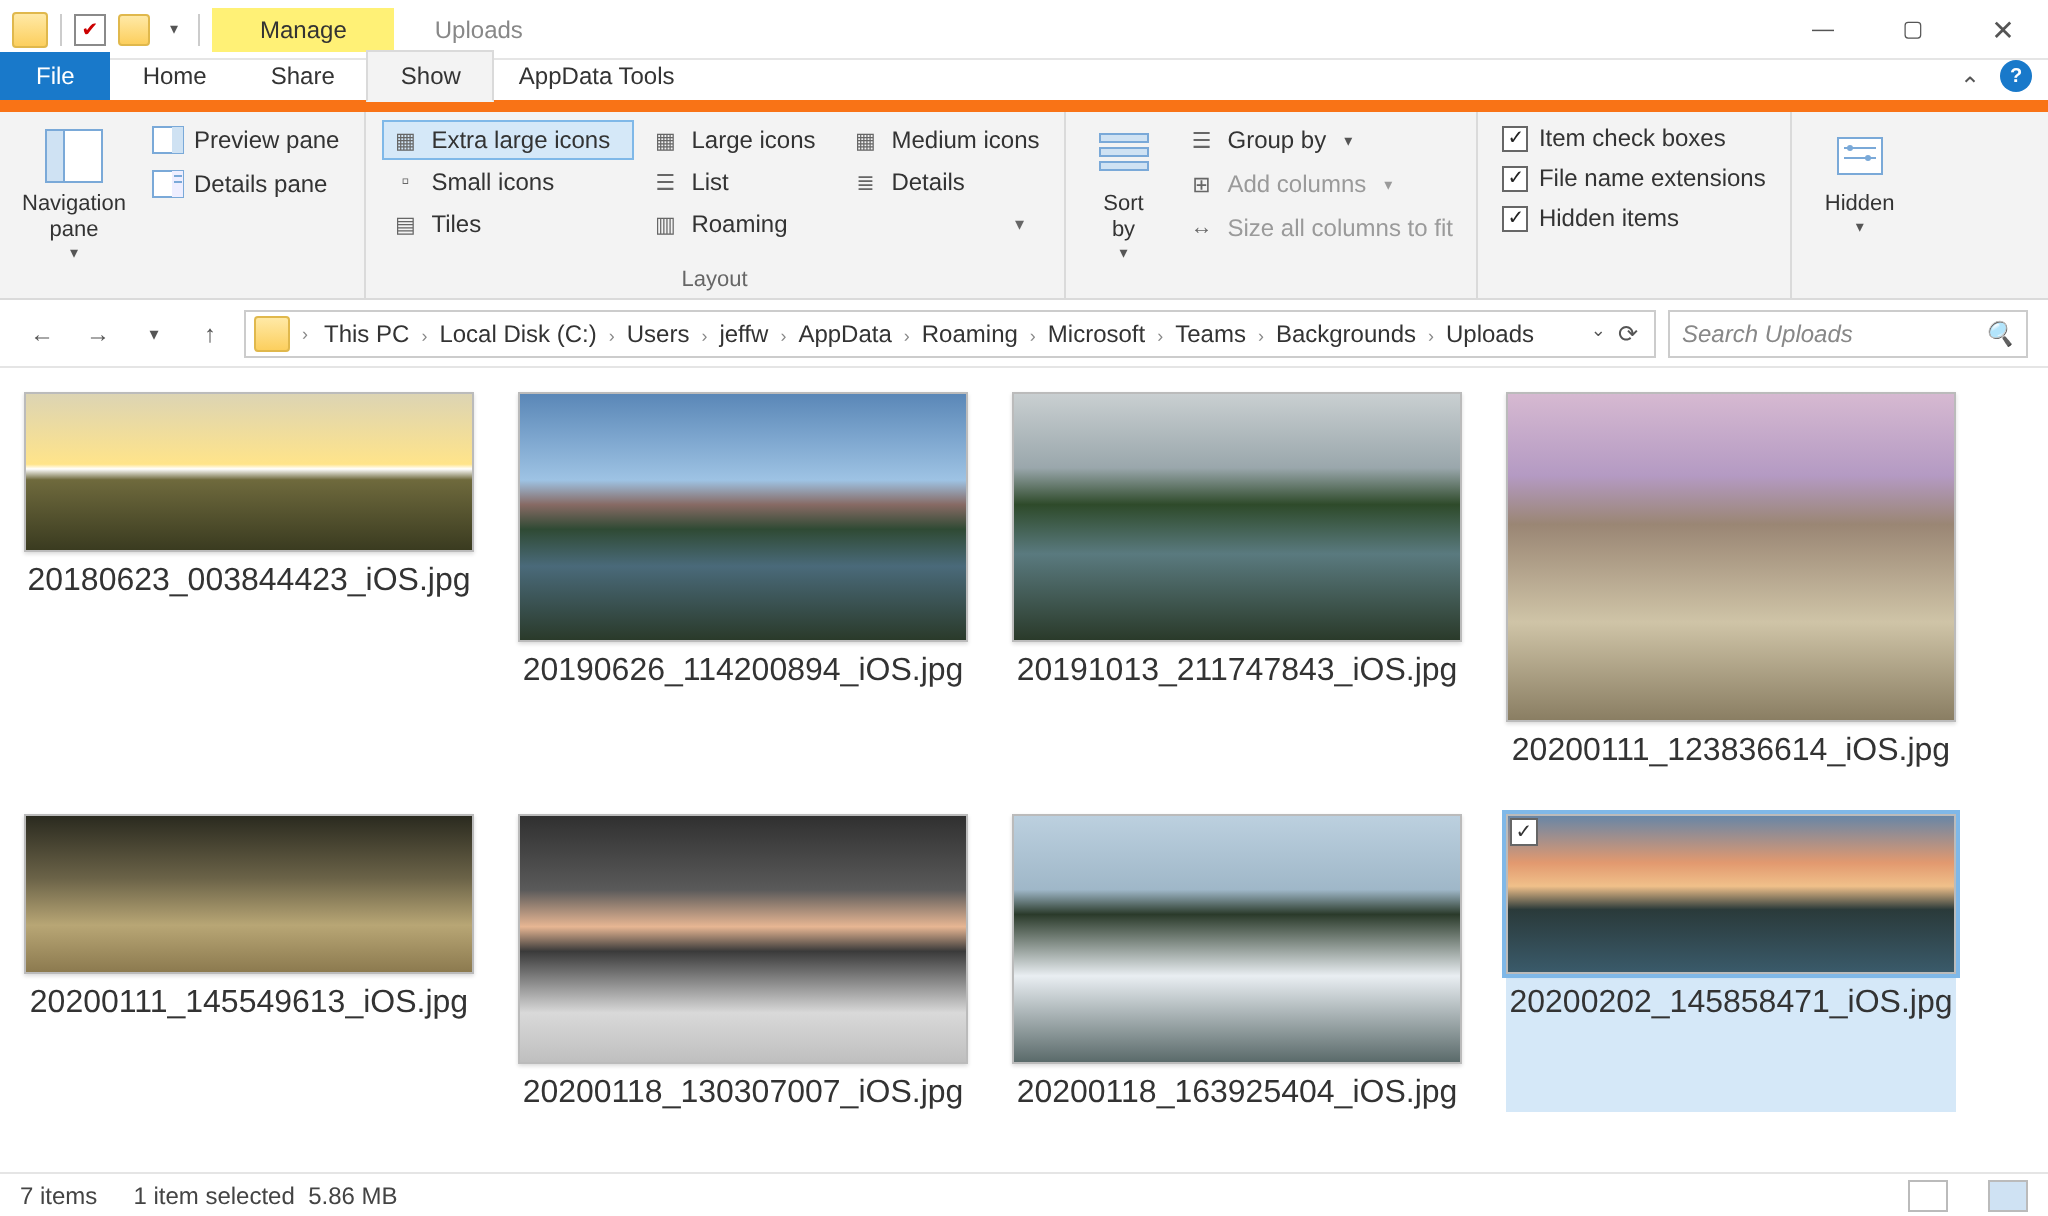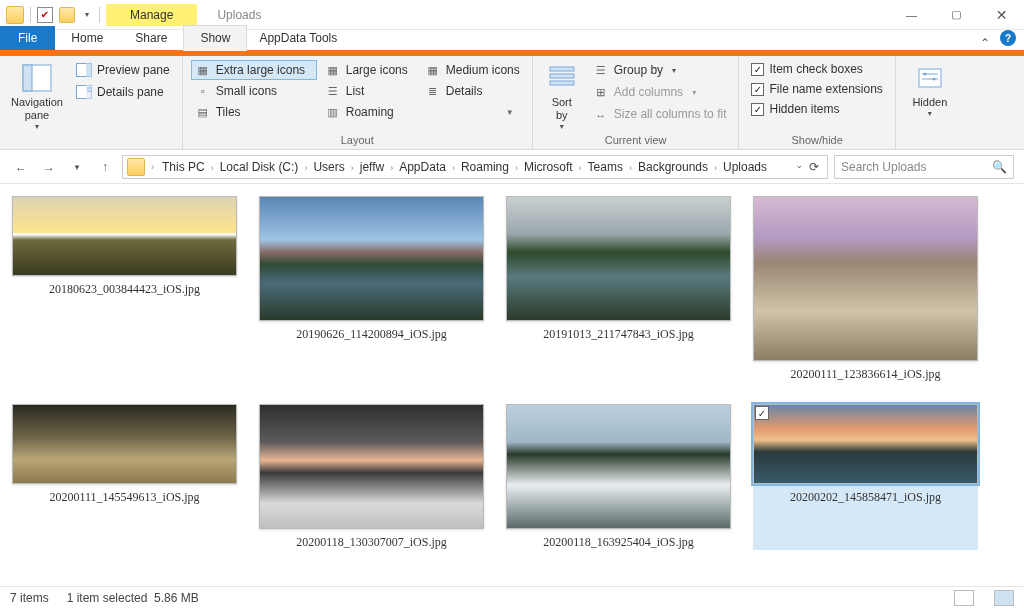--- a/index.html
+++ b/index.html
@@ -35,29 +35,29 @@
   .row-item.disabled { color:#9a9a9a; }
   .ico16 { width:16px; height:16px; display:flex; align-items:center; justify-content:center; font-size:11px; color:#666; }
   .chk { width:13px;height:13px;border:1px solid #666;display:flex;align-items:center;justify-content:center;font-size:10px;color:#222;background:#fff; }
   .addrbar { height:34px; display:flex; align-items:center; gap:6px; padding:0 10px; border-bottom:1px solid #e5e5e5; }
   .navico { width:22px;height:22px;display:flex;align-items:center;justify-content:center;color:#555; }
   .addrbox { flex:1; height:24px; border:1px solid #ccc; display:flex; align-items:center; padding:0 4px; gap:2px; font-size:12px; }
   .addrbox .folder-sm { width:18px;height:18px;background:linear-gradient(#ffe9a6,#fccf5e);border:1px solid #e0b84c;border-radius:2px;margin-right:2px;}
   .crumb { padding:2px 4px; }
   .crumb-sep { color:#888; font-size:9px; padding:0 2px; }
   .addrbox .tail { margin-left:auto; display:flex; gap:6px; color:#555; padding:0 4px; }
-  .searchbox { width:180px; height:24px; border:1px solid #ccc; display:flex; align-items:center; padding:0 6px; color:#888; }
+  .searchbox { width:180px; height:24px; border:1px solid #ccc; display:flex; align-items:center; padding:0 6px; color:#888;font-style:italic; }
   .searchbox span:first-child { flex:1; }
   .content { flex:1; overflow:auto; padding:12px 12px 4px 12px; display:flex; flex-wrap:wrap; gap:22px 22px; align-content:flex-start; height:402px; }
   .thumb { width:225px; display:flex; flex-direction:column; align-items:center; position:relative; }
   .thumb .imgbox { width:225px; display:flex; align-items:center; justify-content:center; }
   .thumb .img { width:225px; height:125px; border:1px solid #bbb; box-shadow:0 1px 2px rgba(0,0,0,.15); }
   .thumb.pano .img { height:80px; }
   .thumb.tall .img { height:165px; }
-  .thumb .cap { margin-top:6px; font-size:12px; white-space:nowrap;font-family:Liberation Serif, serif; }
+  .thumb .cap { margin-top:6px; font-size:16px; white-space:nowrap; }
   .thumb.selected { background:#d5e8f8; padding-bottom:4px; }
   .thumb.selected .img { outline:2px solid #7fb8e8; }
   .thumb .sel-chk { position:absolute; top:2px; left:2px; width:14px;height:14px;border:1px solid #666;background:#fff;display:flex;align-items:center;justify-content:center;font-size:10px;}
   .statusbar { position:absolute; bottom:0; left:0; right:0; height:22px; border-top:1px solid #e5e5e5; display:flex; align-items:center; padding:0 10px; gap:18px; font-size:12px; color:#444; background:#fff; }
   .statusbar .spacer{flex:1;}
   .view-toggle{width:20px;height:16px;border:1px solid #bbb;margin-left:2px;}
   
   .g1{background:linear-gradient(to bottom,#dcd4b3 0%,#ffe48a 45%,#fff 48%,#6f6a3d 55%,#3a3b20 100%);}
   .g2{background:linear-gradient(to bottom,#5a87b7 0%,#9ec3e4 35%,#876a64 45%,#2f4a34 55%,#4a6a7a 70%,#2a3a2a 100%);}
   .g3{background:linear-gradient(to bottom,#c9cfd1 0%,#9aa7ac 30%,#2e4a2a 45%,#5a7a7f 65%,#2a3a2a 100%);}
@@ -211,41 +211,39 @@
             <span class="ico16">⊞</span>
             <span>Add columns</span>
             <span style="font-size:8px;margin-left:4px;">▾</span>
           </div>
         <div class="row-item disabled">
             <span class="ico16">↔</span>
             <span>Size all columns to fit</span>
           </div>
       </div>
     </div>
-    <div class="group-label">Current view</div>
   </div>
 
   <div class="group">
     <div class="group-body">
       <div class="vstack">
         <div class="row-item">
             <span class="chk">✓</span>
             <span>Item check boxes</span>
           </div>
         <div class="row-item">
             <span class="chk">✓</span>
             <span>File name extensions</span>
           </div>
         <div class="row-item">
             <span class="chk">✓</span>
             <span>Hidden items</span>
           </div>
       </div>
     </div>
-    <div class="group-label">Show/hide</div>
   </div>
 
   <div class="group" style="border-right:none;">
     <div class="group-body">
       <div class="bigbtn" style="width:52px;">
         <div class="big-ico">
             <svg width="28" height="28">
               <rect x="3" y="5" width="22" height="18" fill="#fff" stroke="#7aa9d8"></rect>
               <line x1="6" y1="10" x2="22" y2="10" stroke="#7aa9d8"></line>
               <circle cx="9" cy="10" r="1.5" fill="#7aa9d8"></circle>

